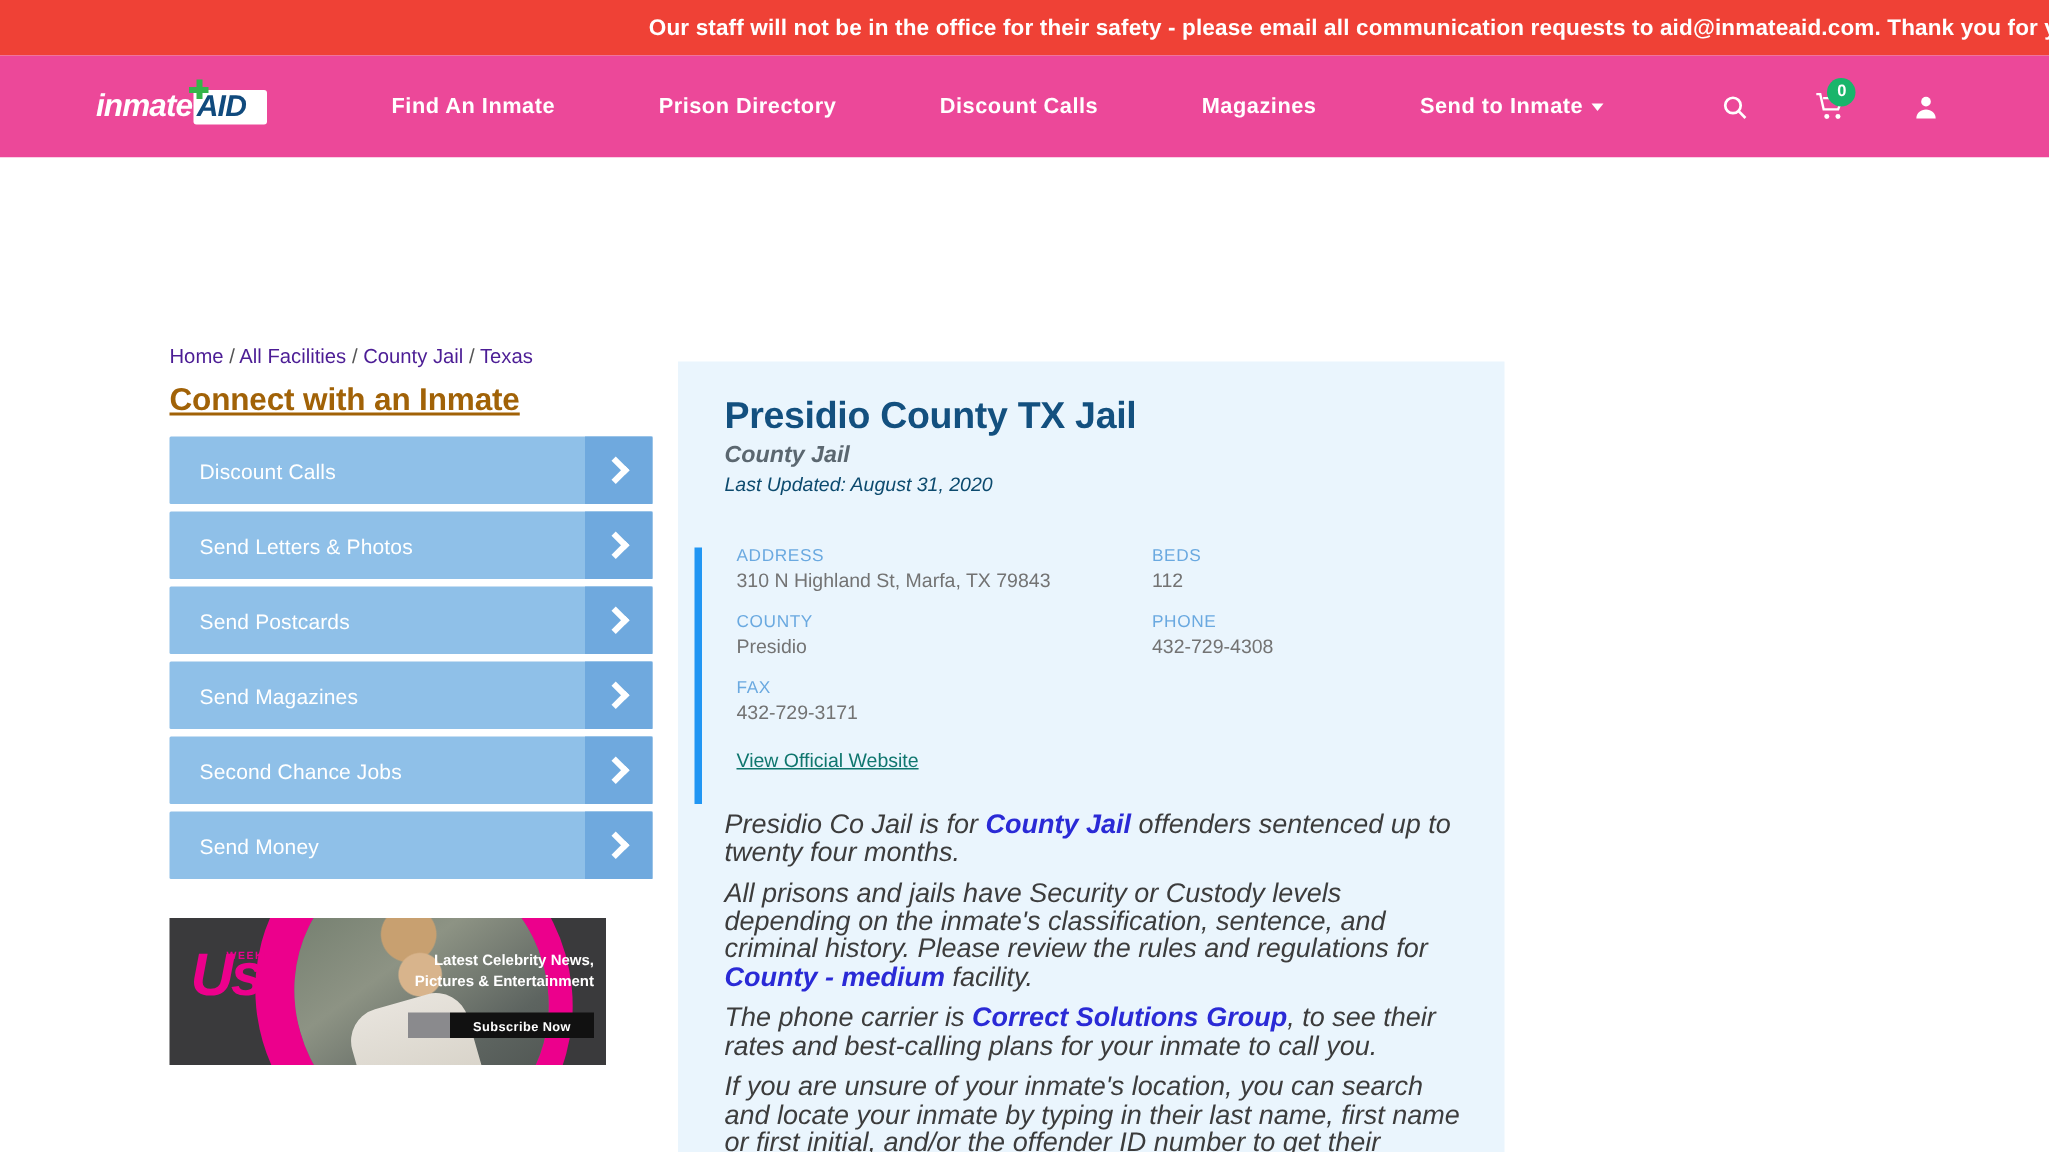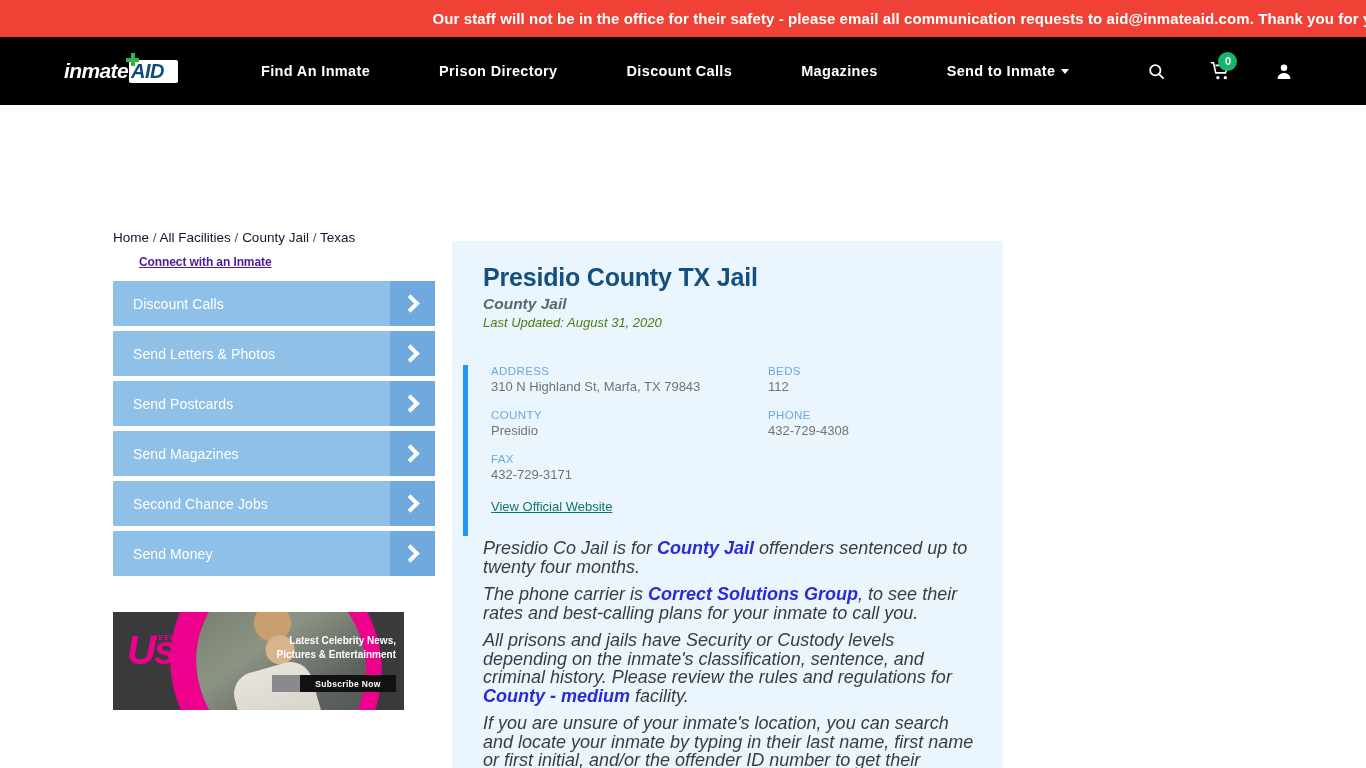--- a/index.html
+++ b/index.html
@@ -24,21 +24,21 @@
   .alert-banner .alert-text {
     font-size: 15px;
     font-weight: bold;
     letter-spacing: .1px;
     padding-left: 540px;
   }
 
   
   .navbar {
     height: 68px;
-    background: #000000;
+    background: #ec4899;
     display: flex;
     align-items: center;
     padding: 0 0 0 64px;
   }
   .logo {
     display: flex;
     align-items: center;
     position: relative;
     width: 135px;
     height: 30px;
@@ -138,36 +138,35 @@
     height: 663px;
     background: #ffffff;
   }
   .breadcrumb {
     position: absolute;
     left: 113px; top: 125px;
     font-size: 13.5px;
     color: #333333;
   }
   .breadcrumb a {
-    color: #0f172a;
+    color: #4c1d95;
     text-decoration: none;
     cursor: pointer;
   }
   .breadcrumb .sep { color: #555555; }
 
   
   .sidebar { position: absolute; left: 113px; top: 150px; width: 322px; }
   .sidebar-title {
-    font-size: 12px;
-    font-weight: bold;
-    color: #4c1d95;
+    font-size: 21px;
+    font-weight: bold;
+    color: #a16207;
     text-decoration: underline;
     margin-bottom: 12px;
     letter-spacing: -.1px;
-    margin-left: 26px;
   }
   .side-btn {
     position: relative;
     height: 45px;
     background: #8fc0e8;
     margin-bottom: 5px;
     display: flex;
     align-items: center;
     cursor: pointer;
     border-radius: 1px;
@@ -302,21 +301,21 @@
     margin-bottom: 3px;
   }
   .facility-type {
     color: #5b6770;
     font-size: 15.5px;
     font-weight: bold;
     font-style: italic;
     margin-bottom: 2px;
   }
   .last-updated {
-    color: #4d7c0f;
+    color: #0c4a6e;
     font-size: 13px;
     font-style: italic;
   }
 
   .detail-wrap {
     position: relative;
     margin-top: 35px;
     padding: 0 0 24px 28px;
   }
   .detail-bar {
@@ -515,22 +514,22 @@
       </div>
 
       <a class="official-link">View Official Website</a>
     </div>
 
     <div class="desc">
       <p>
         <span>Presidio Co Jail is for </span><a>County Jail</a><span> offenders sentenced up to twenty four months.</span>
       </p>
       <p>
+        <span>All prisons and jails have Security or Custody levels depending on the inmate's classification, sentence, and criminal history. Please review the rules and regulations for </span><a>County - medium</a><span> facility.</span>
+      </p>
+      <p>
         <span>The phone carrier is </span><a>Correct Solutions Group</a><span>, to see their rates and best-calling plans for your inmate to call you.</span>
       </p>
-      <p>
-        <span>All prisons and jails have Security or Custody levels depending on the inmate's classification, sentence, and criminal history. Please review the rules and regulations for </span><a>County - medium</a><span> facility.</span>
-      </p>
       <p>If you are unsure of your inmate's location, you can search and locate your inmate by typing in their last name, first name or first initial, and/or the offender ID number to get their accurate information immediately</p>
     </div>
   </div>
 
 </div>
 
 </body></html>

